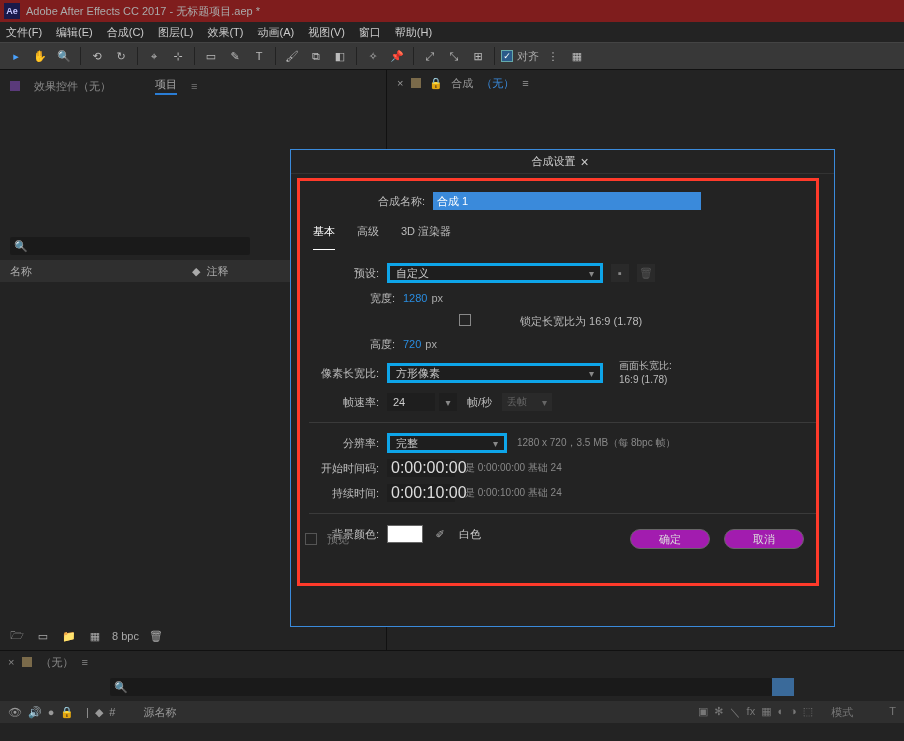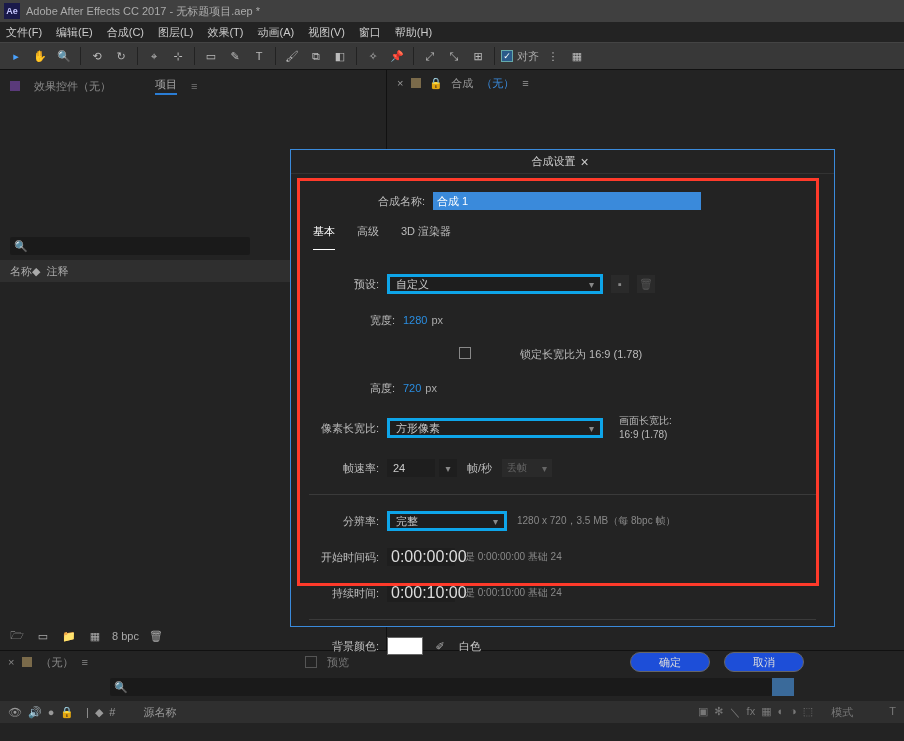--- a/index.html
+++ b/index.html
@@ -1,39 +1,39 @@
 <!DOCTYPE html>
 <html><head>
 <meta charset="utf-8">
 <style>
 * { box-sizing: border-box; margin: 0; padding: 0; font-family: "Microsoft YaHei", Arial, sans-serif; }
 body { background: #1a1a1a; width: 904px; height: 741px; position: relative; overflow: hidden; color: #aaa; font-size: 11px; }
 
-.title-bar { background: #404040; height: 22px; display: flex; align-items: center; padding: 0 4px; color: #aaa; }
+.title-bar { background: #7f1d1d; height: 22px; display: flex; align-items: center; padding: 0 4px; color: #aaa; }
 .title-bar .ae-icon { width: 16px; height: 16px; background: #1a1a4a; color: #c8c8ff; display: inline-flex; align-items: center; justify-content: center; font-size: 9px; font-weight: bold; margin-right: 6px; }
 
 .menu-bar { background: #232323; height: 20px; display: flex; align-items: center; padding: 0 6px; gap: 14px; color: #ccc; font-size: 11px; }
 .menu-bar span { cursor: default; }
 
 .toolbar { background: #383838; height: 28px; display: flex; align-items: center; padding: 0 6px; gap: 4px; border-top: 1px solid #444; border-bottom: 1px solid #111; }
 .tool-btn { width: 20px; height: 20px; display: inline-flex; align-items: center; justify-content: center; color: #bbb; }
 .tool-sep { width: 1px; height: 18px; background: #222; margin: 0 2px; }
 .snap-group { display: flex; align-items: center; gap: 4px; color: #aaa; }
 .snap-cb { width: 12px; height: 12px; background: #2a5a8a; border: 1px solid #6aa; display: inline-flex; align-items: center; justify-content: center; color: #fff; font-size: 9px; }
 
 .main-area { display: flex; height: 580px; }
 .left-panels { width: 386px; display: flex; flex-direction: column; }
 .panel-header { background: #232323; height: 26px; display: flex; align-items: center; padding: 16px 10px; gap: 14px; color: #888; font-size: 11px; }
 .panel-header .tab-sel { color: #aaa; border-bottom: 2px solid #2a7dd5; padding-bottom: 1px; }
 .panel-header .eq { color: #777; }
 .effects-body { background: #232323; height: 130px; }
 .project-body { background: #232323; flex: 1; }
 .search-row { height: 28px; display: flex; align-items: center; padding: 0 10px; background: #232323; }
 .search-bg { background: #1a1a1a; width: 240px; height: 18px; border-radius: 2px; display: flex; align-items: center; padding: 0 4px; color: #666; }
-.proj-cols { background: #2f2f2f; height: 22px; display: flex; align-items: center; padding: 0 10px; color: #aaa; }
+.proj-cols { background: #2f2f2f; height: 22px; display: flex; align-items: center; padding: 0 10px; color: #aaa; gap: 160px; }
 .proj-bottom { background: #232323; height: 28px; display: flex; align-items: center; padding: 0 8px; gap: 8px; color: #aaa; }
 .proj-bottom .icon-btn { width: 18px; height: 18px; display: inline-flex; align-items: center; justify-content: center; }
 
 .right-panels { flex: 1; display: flex; flex-direction: column; border-left: 1px solid #111; }
 .viewer-header { background: #232323; height: 26px; display: flex; align-items: center; padding: 0 10px; gap: 8px; color: #999; font-size: 11px; }
 .viewer-body { background: #232323; flex: 1; }
 .comp-tab-accent { color: #3a8adb; }
 
 .timeline-area { background: #232323; height: 92px; border-top: 1px solid #111; }
 .tl-tabs { height: 22px; display: flex; align-items: center; padding: 0 8px; gap: 8px; color: #888; }
@@ -53,42 +53,42 @@
 
 .row { display: flex; align-items: center; margin: 8px 0; font-size: 11px; }
 .row .label { color: #bbb; text-align: right; }
 .name-row .label { width: 120px; }
 .name-input { margin-left: 8px; width: 268px; height: 18px; background: #3a8adb; color: #fff; padding: 0 4px; display: flex; align-items: center; }
 .tabs { display: flex; gap: 22px; margin: 14px 0 4px 8px; }
 .tab { color: #bbb; padding-bottom: 10px; }
 .tab.sel { border-bottom: 1px solid #fff; color: #fff; }
 
 .form-area { padding: 4px 4px 0 4px; }
-.f-row { display: flex; align-items: center; margin: 16px 0; font-size: 11px; min-height: 20px; }
+.f-row { display: flex; align-items: center; margin: 5px 0; font-size: 11px; min-height: 20px; }
 .f-row .fl { width: 70px; text-align: right; color: #bbb; }
 .select-box { margin-left: 8px; height: 20px; background: #1e1e1e; border: 3px solid #0ea5e9; display: flex; align-items: center; justify-content: space-between; padding: 0 6px; color: #ccc; }
 .select-box .chev { color: #888; font-size: 10px; }
 .blue-val { color: #2a8de0; margin-left: 8px; }
 .pxlab { color: #aaa; margin-left: 4px; }
 .cb { width: 12px; height: 12px; border: 1px solid #888; display: inline-block; margin-right: 5px; }
 .lock-row { margin-left: 140px; color: #bbb; display: flex; align-items: flex-start; gap: 44px; }
 .frame-val { margin-left: 8px; width: 48px; height: 18px; background: #1e1e1e; color: #ccc; display: flex; align-items: center; padding: 0 6px; }
 .frame-chev { width: 18px; height: 18px; background: #1e1e1e; display: flex; align-items: center; justify-content: center; margin-left: 4px; color: #888; font-size: 10px; }
 .dd-disabled { margin-left: 10px; width: 50px; height: 18px; background: #2a2a2a; color: #666; display: flex; align-items: center; justify-content: space-between; padding: 0 5px; font-size: 10px; }
 .time-input { margin-left: 8px; width: 68px; height: 18px; background: #1e1e1e; color: #ddd; display: flex; align-items: center; padding: 0 4px; font-size: 16px; }
 .hint { margin-left: 10px; color: #888; font-size: 10px; }
 .swatch { width: 36px; height: 18px; background: #fff; margin-left: 8px; border: 1px solid #666; }
 .eyedrop { width: 18px; height: 18px; display: flex; align-items: center; justify-content: center; margin-left: 8px; color: #bbb; }
 .aspect-info { margin-left: 16px; color: #bbb; font-size: 10px; line-height: 14px; }
 .divider { height: 1px; background: #3a3a3a; margin: 10px 0; }
 
 .dialog-footer { position: absolute; bottom: 10px; left: 14px; right: 30px; display: flex; align-items: center; }
 .preview-cb { display: flex; align-items: center; color: #777; gap: 5px; }
 .footer-btns { margin-left: auto; display: flex; gap: 14px; }
-.dlg-btn { width: 80px; height: 20px; border: 1px solid #666; border-radius: 10px; display: flex; align-items: center; justify-content: center; color: #ddd; background: #1d4ed8; font-size: 11px; }
+.dlg-btn { width: 80px; height: 20px; border: 1px solid #666; border-radius: 10px; display: flex; align-items: center; justify-content: center; color: #ddd; background: #a21caf; font-size: 11px; }
 .sq-btn { width: 18px; height: 18px; background: #2a2a2a; display: inline-flex; align-items: center; justify-content: center; color: #888; margin-left: 8px; }
 </style>
 </head>
 <body>
 
 <div class="title-bar">
   <span class="ae-icon">Ae</span>
   <span>Adobe After Effects CC 2017 - 无标题项目.aep *</span>
 </div>
 

